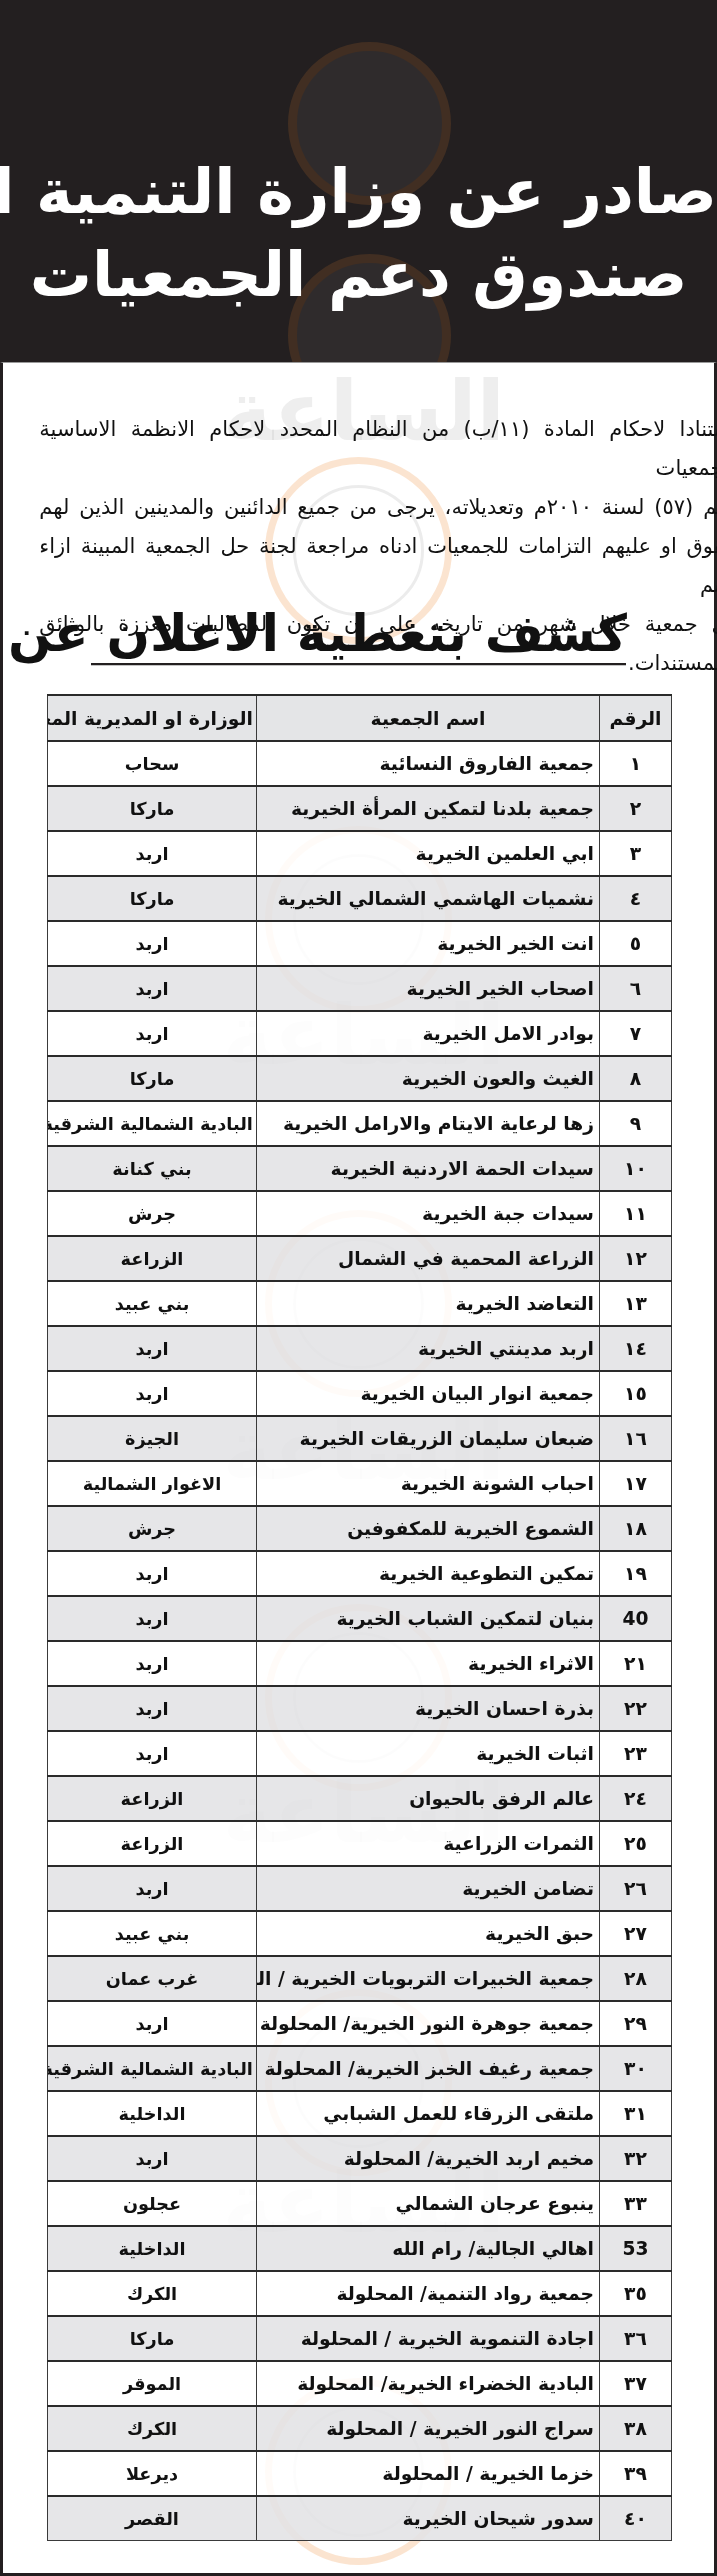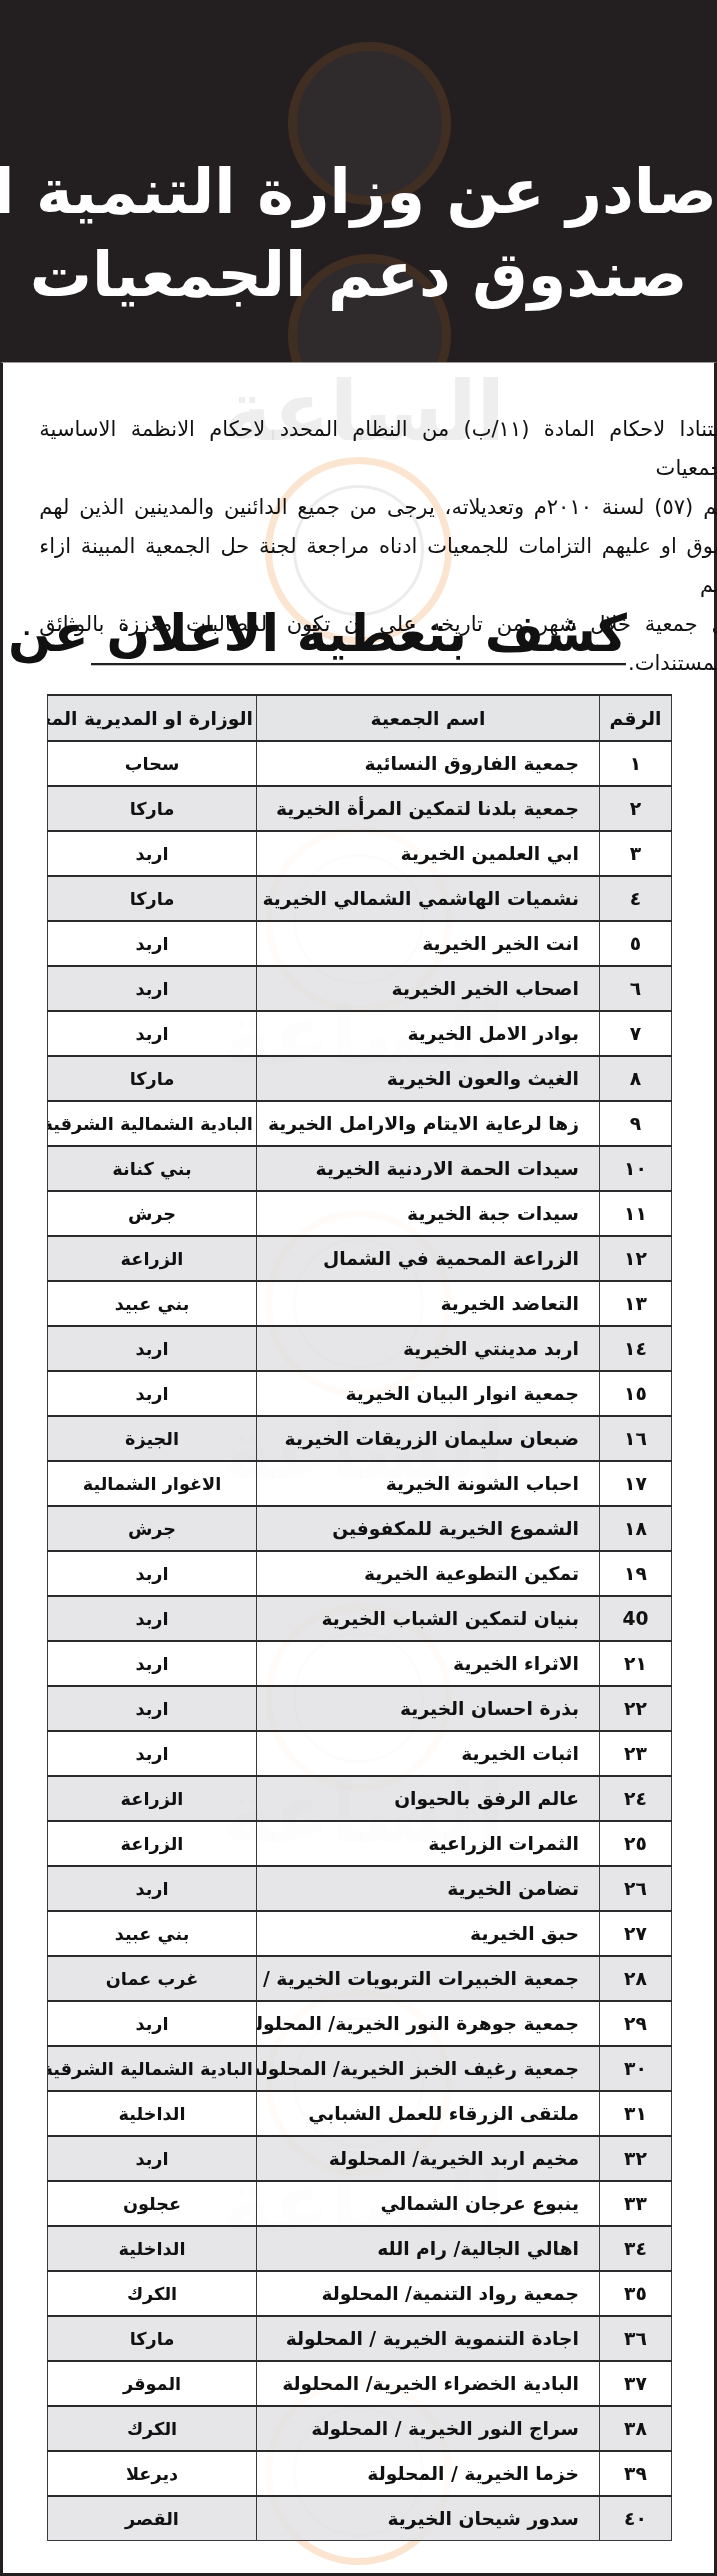--- a/index.html
+++ b/index.html
@@ -171,21 +171,21 @@
     }
     .tbl tbody td {
       height: 43px;
       font-size: 18.7px;
     }
     .tbl tbody tr:nth-child(odd) td  { background: rgba(255, 255, 255, 0.85); }
     .tbl tbody tr:nth-child(even) td { background: rgba(226, 227, 229, 0.88); }
     .col-num { width: 72px; }
     .col-name { width: 343px; text-align: right !important; padding-right: 7.3px !important; }
     .col-min { width: 209px; }
-    td.name-cell { text-align: right; padding-right: 20px; }
+    td.name-cell { text-align: right; padding-right: 5px; }
     td.min-cell { font-size: 17.7px !important; }
     td.num-cell { font-size: 18.7px; }
     .tbl thead th.name-h { text-align: center; }
   </style>
 </head>
 <body>
 
 <div class="page">
 
   <div class="hero">
@@ -392,21 +392,21 @@
           <td class="num-cell">٣٢</td>
           <td class="name-cell">مخيم اربد الخيرية/ المحلولة</td>
           <td class="min-cell">اربد</td>
         </tr>
         <tr>
           <td class="num-cell">٣٣</td>
           <td class="name-cell">ينبوع عرجان الشمالي</td>
           <td class="min-cell">عجلون</td>
         </tr>
         <tr>
-          <td class="num-cell">٣٤</td>
+          <td class="num-cell">53</td>
           <td class="name-cell">اهالي الجالية/ رام الله</td>
           <td class="min-cell">الداخلية</td>
         </tr>
         <tr>
           <td class="num-cell">٣٥</td>
           <td class="name-cell">جمعية رواد التنمية/ المحلولة</td>
           <td class="min-cell">الكرك</td>
         </tr>
         <tr>
           <td class="num-cell">٣٦</td>

